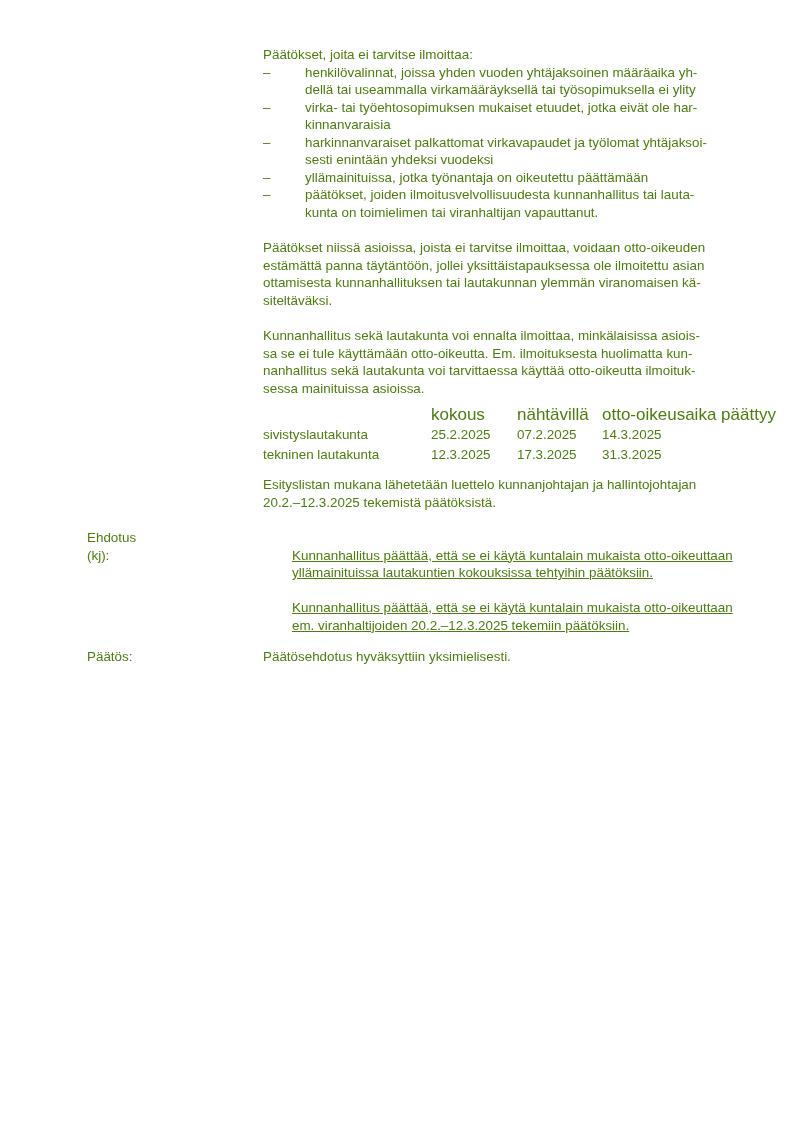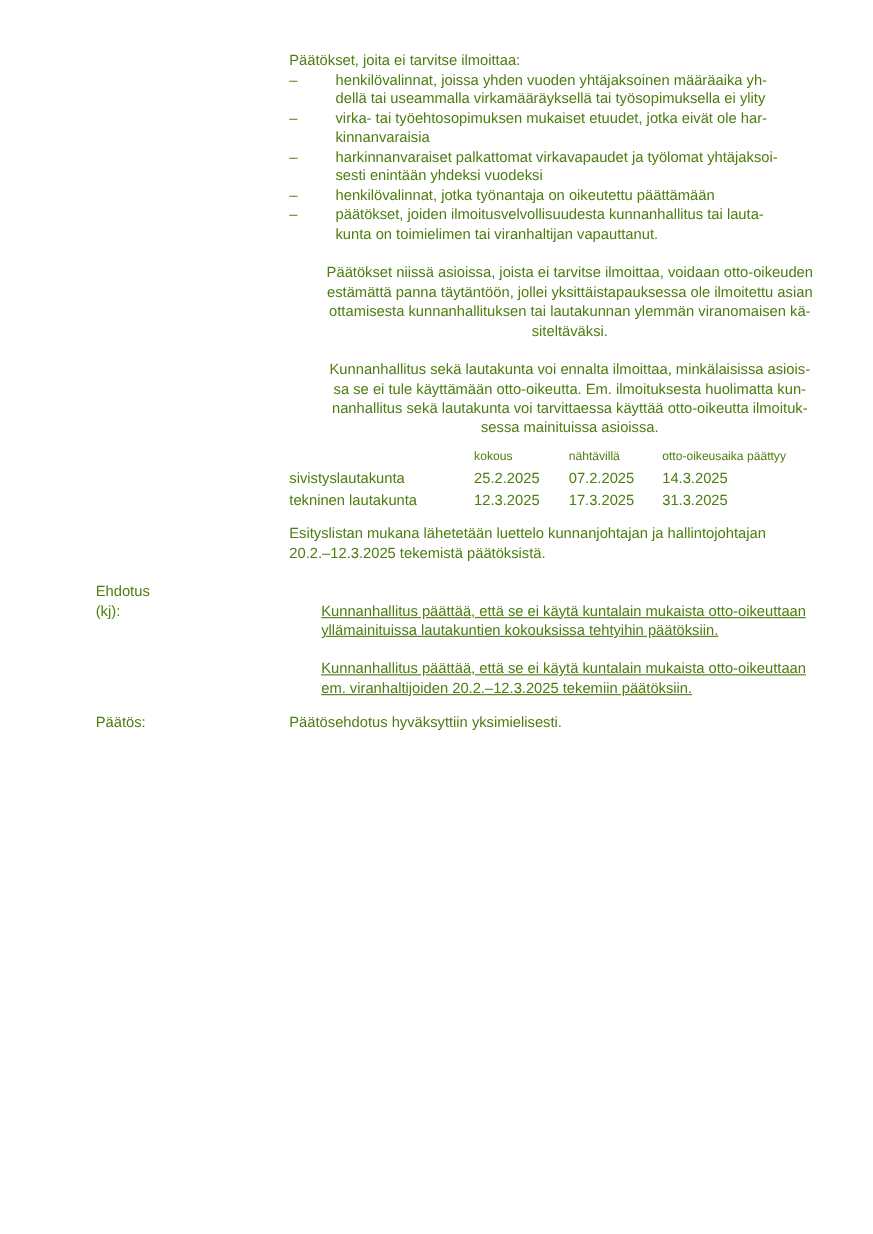--- a/index.html
+++ b/index.html
@@ -37,21 +37,21 @@
     white-space: pre-line;
   }
   .main-col {
     width: 510px;
     flex: 0 0 510px;
   }
   .para {
     white-space: pre-line;
     margin: 0;
   }
-  .mt-block { margin-top: 18px; text-align: center; }
+  .mt-block { margin-top: 18px; }
   .bullet-list { margin: 0; }
   .bullet-item {
     display: flex;
     align-items: flex-start;
   }
   .bullet-marker {
     flex: 0 0 42px;
     width: 42px;
   }
   .bullet-text {
@@ -70,21 +70,21 @@
   table.minutes th, table.minutes td {
     padding: 0;
     margin: 0;
     text-align: left;
     vertical-align: baseline;
     font-weight: normal;
     line-height: 20px;
     white-space: nowrap;
   }
   table.minutes th {
-    font-size: 11px;
+    font-size: 17px;
   }
   .proposal-row { margin-top: 18px; gap: 29px; }
   .proposal-content { padding-top: 17.5px; text-decoration: underline; }
   .proposal-content .para + .para { margin-top: 17.5px; }
   .decision-row { margin-top: 14px; }
 </style>
 </head>
 <body>
 
 <div class="page">
@@ -107,21 +107,21 @@
             <span class="bullet-text">virka- tai työehtosopimuksen mukaiset etuudet, jotka eivät ole har-
 kinnanvaraisia</span>
           </div>
           <div class="bullet-item">
             <span class="bullet-marker">–</span>
             <span class="bullet-text">harkinnanvaraiset palkattomat virkavapaudet ja työlomat yhtäjaksoi-
 sesti enintään yhdeksi vuodeksi</span>
           </div>
           <div class="bullet-item">
             <span class="bullet-marker">–</span>
-            <span class="bullet-text">henkilövalinnat, jotka työnantaja on oikeutettu päättämään</span>
+            <span class="bullet-text">yllämainituissa, jotka työnantaja on oikeutettu päättämään</span>
           </div>
           <div class="bullet-item">
             <span class="bullet-marker">–</span>
             <span class="bullet-text">päätökset, joiden ilmoitusvelvollisuudesta kunnanhallitus tai lauta-
 kunta on toimielimen tai viranhaltijan vapauttanut.</span>
           </div>
         </div>
 
         <p class="para mt-block">Päätökset niissä asioissa, joista ei tarvitse ilmoittaa, voidaan otto-oikeuden
 estämättä panna täytäntöön, jollei yksittäistapauksessa ole ilmoitettu asian

